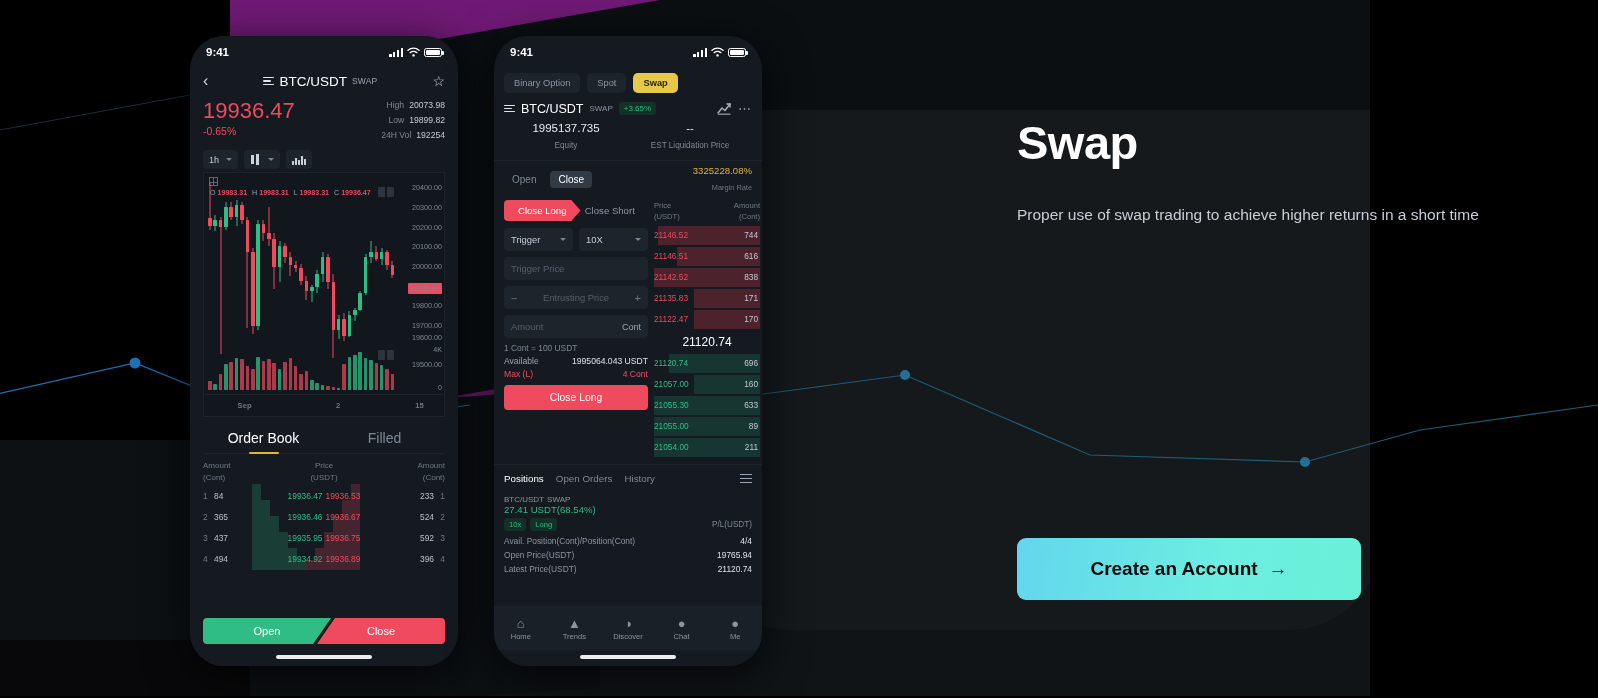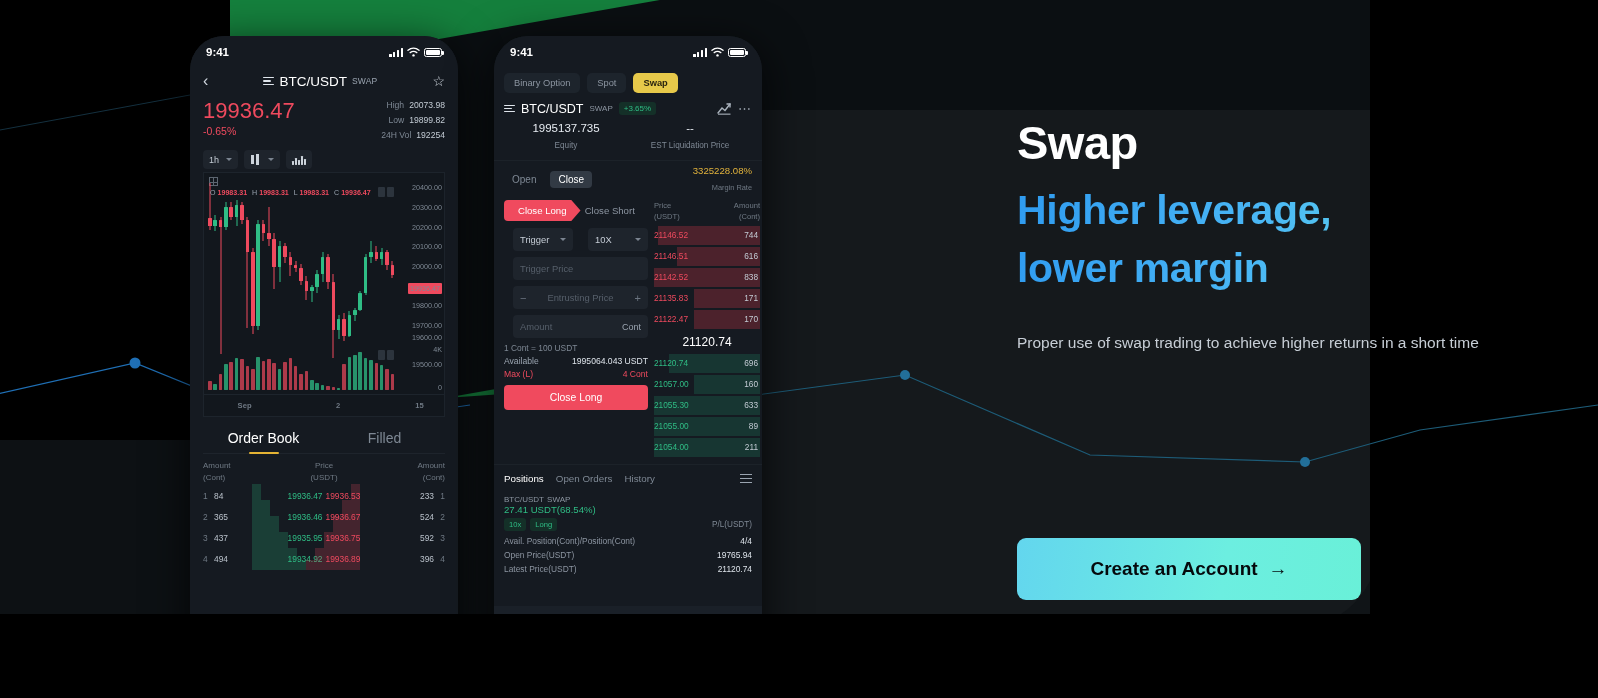--- a/index.html
+++ b/index.html
@@ -1,18 +1,18 @@
 <!DOCTYPE html>
 <html><head>
 <meta charset="utf-8">
 <style>
   * { margin:0; padding:0; box-sizing:border-box; }
   html,body { width:1598px; height:698px; background:#000; overflow:hidden;
     font-family:"Liberation Sans", sans-serif; }
-  .stage { position:relative; width:1598px; height:614px; background:#15803d; overflow:hidden; }
+  .stage { position:relative; width:1598px; height:696px; background:#701a75; overflow:hidden; }
 
   
   .bg-panel-a { position:absolute; left:-40px; top:432px; width:640px; height:300px;
     background:#0d1114; transform:skewY(-4deg); transform-origin:left top; }
   .bg-panel-c { position:absolute; left:760px; top:-120px; width:820px; height:540px;
     background:#0b0f12; transform:skewY(6.5deg); transform-origin:left top; }
   .bg-panel-d { position:absolute; left:300px; top:-60px; width:700px; height:360px;
     background:#0b0f12; transform:skewY(-10deg); transform-origin:right top; }
   .bg-round { position:absolute; left:700px; top:110px; width:680px; height:520px;
     background:#15191c; border-radius:0 0 90px 90px; filter:blur(0.3px); }
@@ -151,21 +151,21 @@
   .p2body { display:flex; padding:0 0 0 10px; gap:6px; }
   .form { width:144px; }
   .lsrow { display:flex; height:21px; margin-bottom:7px; font-size:9.6px; }
   .ls-long { background:#f04a5e; color:#fff; flex:1; display:flex; align-items:center;
     justify-content:center; border-radius:4px 0 0 4px;
     clip-path:polygon(0 0,88% 0,100% 50%,88% 100%,0 100%); }
   .ls-short { flex:1; display:flex; align-items:center; justify-content:center;
     color:#8c95a1; margin-left:-9px; }
   .frow { display:flex; gap:6px; margin-bottom:6px; }
   .fld { background:#1e242c; border-radius:4px; height:23px; display:flex; align-items:center;
-    justify-content:space-between; padding:0 7px; color:#c6cdd6; font-size:9.4px; flex:1;margin-left:9px; }
+    justify-content:space-between; padding:0 7px; color:#c6cdd6; font-size:9.4px; flex:1; }
   .fld.ph { color:#565f6a; }
   .fld .pm { color:#6b7480; font-size:11px; }
   .fld .unit { color:#9aa4b0; font-size:9px; }
   .meta { color:#7e8894; font-size:8.4px; margin:5px 0 3px; }
   .meta2 { display:flex; justify-content:space-between; font-size:8.6px; color:#9aa4b0; margin-bottom:3px; }
   .meta2 b { color:#dde3ea; font-weight:normal; }
   .meta3 { display:flex; justify-content:space-between; font-size:8.6px; color:#ef4a5e; margin-bottom:6px; }
   .btn-closelong { background:#f04a5e; color:#fff; text-align:center; font-size:10.4px;
     padding:7px 0; border-radius:4px; }
 
@@ -834,21 +834,20 @@
           <span>Me</span>
         </div>
       </div>
 
       <div class="home-ind"></div>
     </div>
   </div>
 
   <div class="mkt">
     <h1>Swap</h1>
-    <h2><span>Higher leverage,</span><br><span>lower margin</span></h2>
     <p>Proper use of swap trading to achieve higher returns in a short time</p>
   </div>
 
   <div class="cta">
     <span>Create an Account</span>
     <span>→</span>
   </div>
 
 </div>
 

